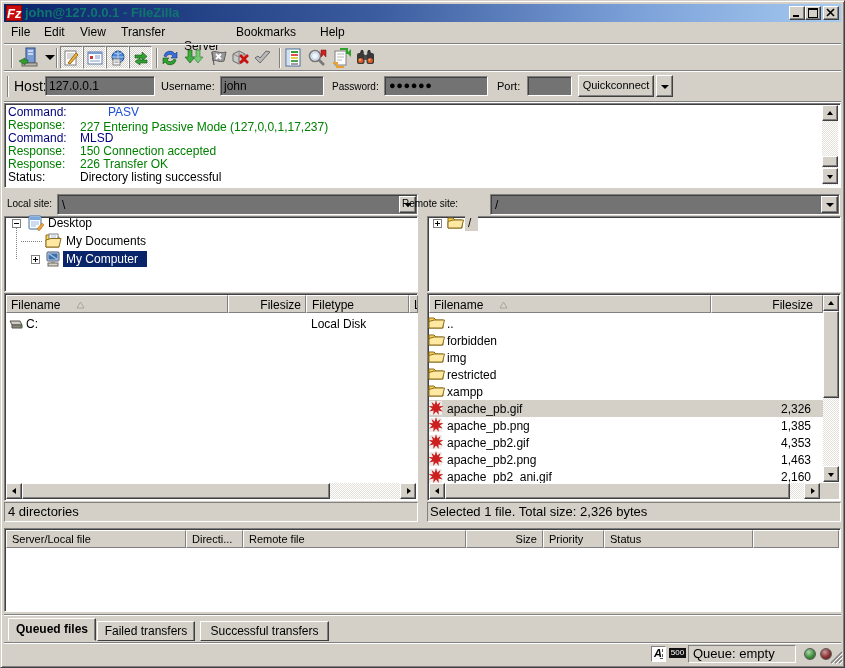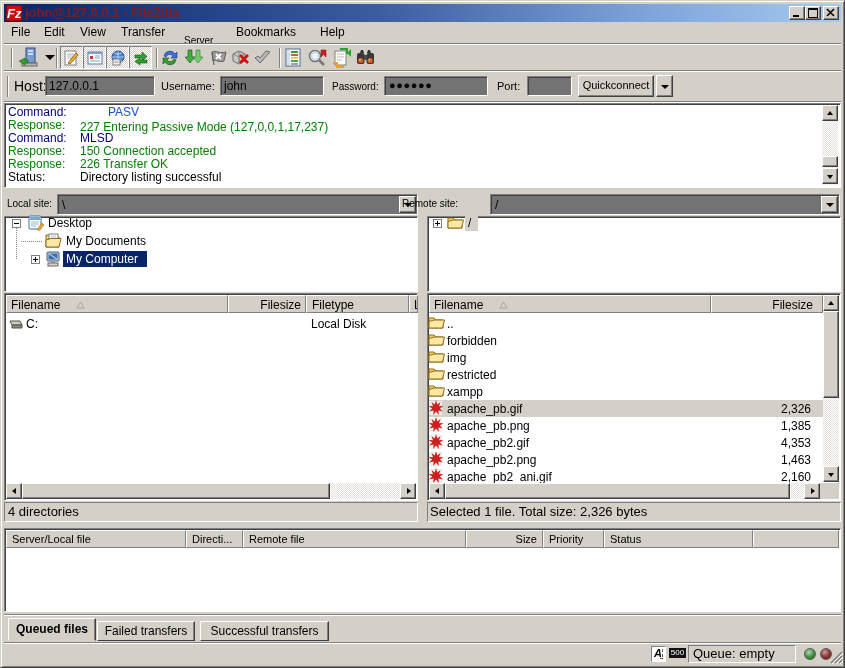--- a/index.html
+++ b/index.html
@@ -22,37 +22,37 @@
 <body>
 
 <div class="abs" style="left:0;top:0;width:845px;height:668px;border:1px solid;border-color:#d4d0c8 #404040 #404040 #d4d0c8;box-shadow:inset 1px 1px 0 #fff,inset -1px -1px 0 #808080;box-sizing:border-box;"></div>
 
 <div class="abs" style="left:4px;top:4px;width:837px;height:18px;background:linear-gradient(90deg,#0a246a 0%,#3c5da0 45%,#7ba0d8 75%,#a6caf0 100%);"></div>
 <svg class="abs" style="left:6px;top:5px" width="16" height="16" viewBox="0 0 16 16">
     <rect x="0" y="0" width="16" height="16" fill="#cc0c0c"></rect>
     <rect x="0.5" y="0.5" width="15" height="15" fill="none" stroke="#8f0606" stroke-width="1"></rect>
     <text x="1" y="13" font-family="Liberation Sans" font-size="13" font-style="italic" font-weight="bold" fill="#fff">Fz</text>
   </svg>
-<div class="abs txt" style="left:25px;top:4px;height:18px;line-height:18px;color:#7f1d1d;font-weight:bold;font-size:13px;">john@127.0.0.1 - FileZilla</div>
+<div class="abs txt" style="left:25px;top:4px;height:18px;line-height:18px;color:#0f766e;font-weight:bold;font-size:13px;">john@127.0.0.1 - FileZilla</div>
 <div class="abs raised" style="left:789px;top:6px;width:16px;height:14px;box-sizing:border-box;">
     <div class="abs" style="left:3px;top:8px;width:6px;height:2px;background:#000;"></div>
   </div>
 <div class="abs raised" style="left:805px;top:6px;width:16px;height:14px;box-sizing:border-box;">
     <div class="abs" style="left:2px;top:1px;width:8px;height:7px;border:1px solid #000;border-top-width:2px;"></div>
   </div>
 <div class="abs raised" style="left:823px;top:6px;width:16px;height:14px;box-sizing:border-box;"><svg width="14" height="12">
       <path d="M3 2 L10 9 M10 2 L3 9" stroke="#000" stroke-width="1.6"></path>
     </svg></div>
 
 <div class="abs" style="left:4px;top:22px;width:837px;height:21px;">
 <span class="abs txt" style="left:7px;top:0;height:21px;line-height:21px;font-size:12px;">File</span>
 <span class="abs txt" style="left:40px;top:0;height:21px;line-height:21px;font-size:12px;">Edit</span>
 <span class="abs txt" style="left:76px;top:0;height:21px;line-height:21px;font-size:12px;">View</span>
 <span class="abs txt" style="left:117px;top:0;height:21px;line-height:21px;font-size:12px;">Transfer</span>
-<span class="abs txt" style="left:180px;top:8px;height:27px;line-height:21px;font-size:10px;">Server</span>
+<span class="abs txt" style="left:180px;top:14px;height:27px;line-height:21px;font-size:12px;">Server</span>
 <span class="abs txt" style="left:232px;top:0;height:21px;line-height:21px;font-size:12px;">Bookmarks</span>
 <span class="abs txt" style="left:307px;top:0;height:21px;line-height:21px;font-size:12px;margin-left:9px;">Help</span>
 </div>
 <div class="abs etchh" style="left:4px;top:43px;width:837px;"></div>
 
 <div class="abs" style="left:4px;top:45px;width:837px;height:25px;">
 <div class="abs etchv" style="left:7px;top:3px;height:20px;"></div>
 
 <svg class="abs" style="left:13px;top:2px" width="22" height="22" viewBox="0 0 22 22">
 <rect x="9" y="1" width="9" height="15" fill="#7a9bd4" stroke="#2a4a80"></rect>

